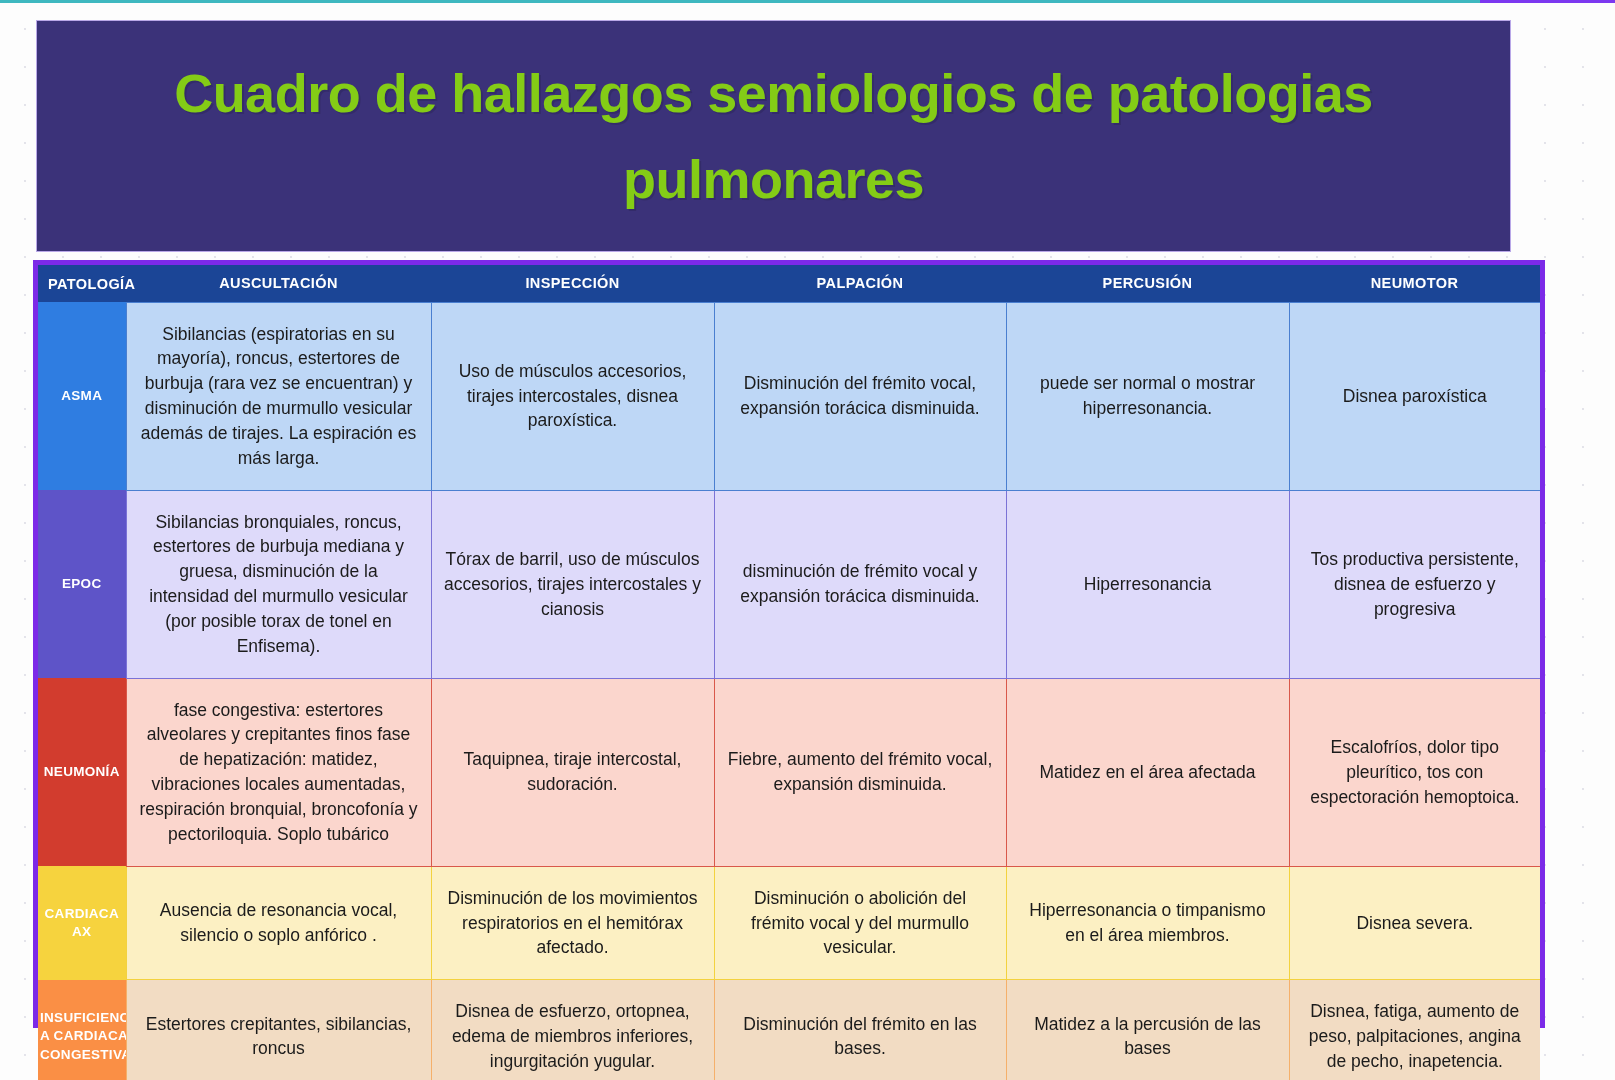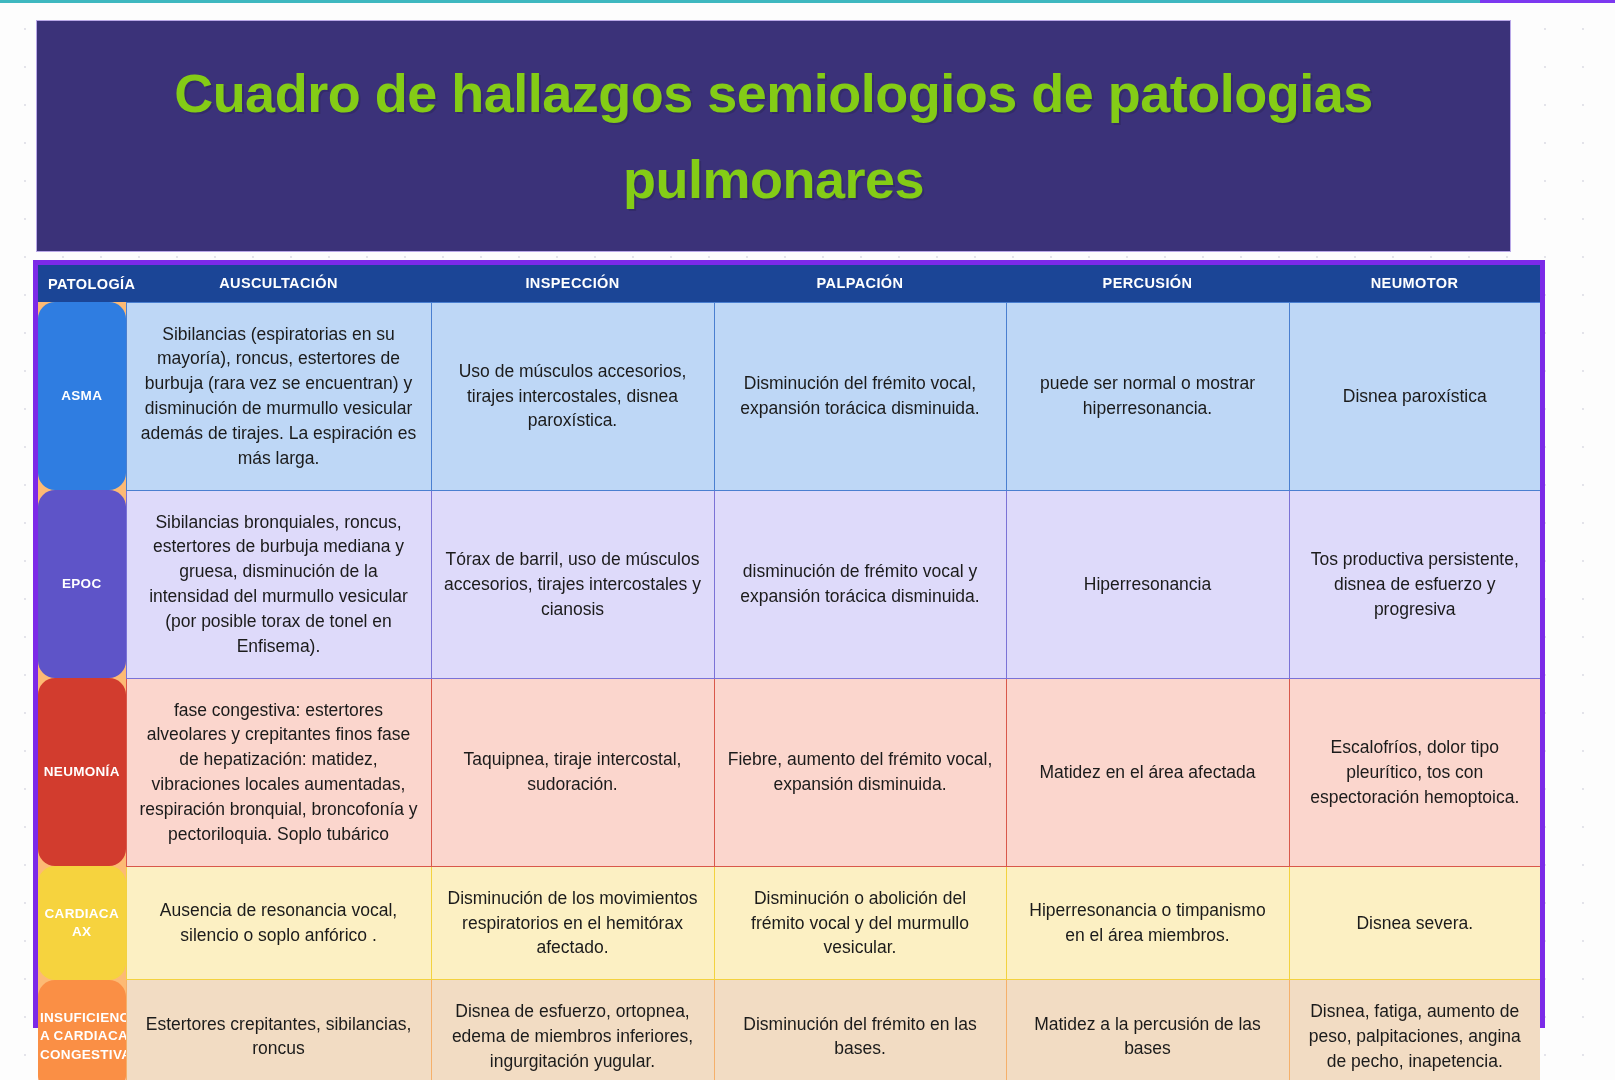--- a/index.html
+++ b/index.html
@@ -140,21 +140,21 @@
   .r-neumonia td { background: #fbd6cd; border-color: #d9584a; }
   .r-neumonia td.pat { background: #d23c2e; margin-top: 24px; }
   
   .r-neumotorax td { background: #fcf0c3; border-color: #f3d23f; }
   .r-neumotorax td.pat { background: #f6d33e; }
   
   .r-icc td { background: #f2dcc3; border-color: #f5b06a; }
   .r-icc td.pat { background: #fa8f45; }
 
   
-  .tbl tbody tr td:first-child { border-left: 0; border-radius: 17px; }
+  .tbl tbody tr td:first-child { border-left: 0; }
   .tbl tbody tr td:last-child { border-right: 0; }
 </style>
 </head>
 <body>
 
 <div class="top-rule"></div>
 <div class="top-rule-right"></div>
 
 <div class="title-banner">
   <div class="title-text">Cuadro de hallazgos semiologios de patologias pulmonares</div>

